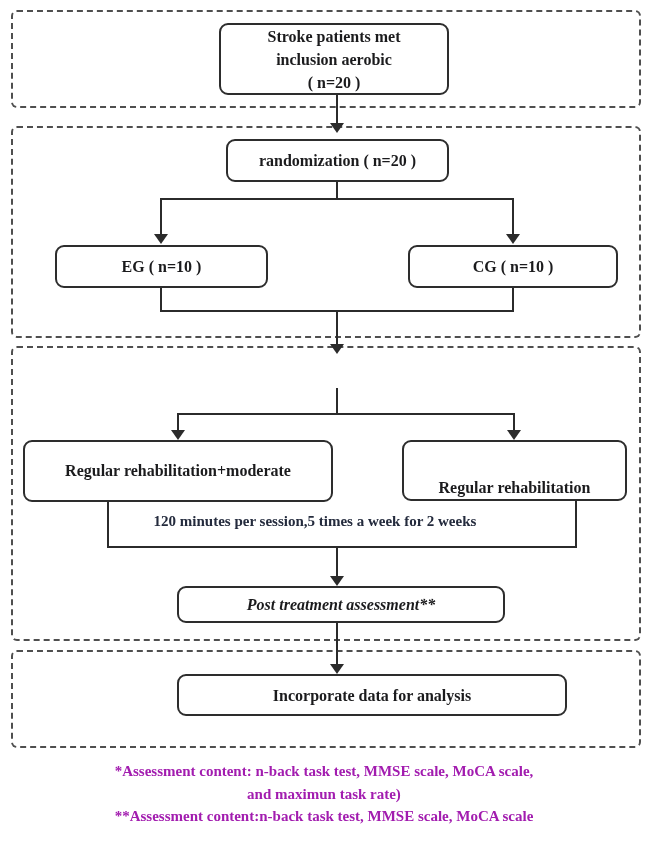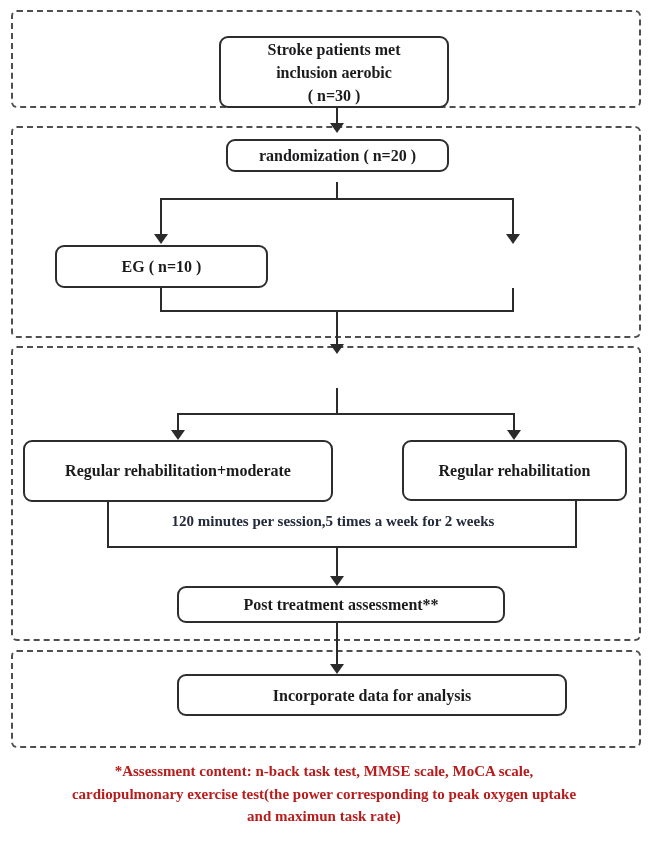--- a/index.html
+++ b/index.html
@@ -21,60 +21,63 @@
   .arrowhead{
     position:absolute;width:0;height:0;z-index:2;
     border-left:7px solid transparent;border-right:7px solid transparent;
     border-top:10px solid #2b2b2b;
   }
   .note{
     position:absolute;color:#242b3d;font-weight:bold;font-size:15px;text-align:center;z-index:3;
   }
   .footnotes{
     position:absolute;left:10px;top:760px;width:628px;text-align:center;
-    color:#b91c1c;font-weight:bold;font-size:15px;line-height:22.5px;z-index:3;
+    color:#a21caf;font-weight:bold;font-size:15px;line-height:22.5px;z-index:3;
   }
 </style>
 </head>
 <body>
 
 <div id="canvas">
 
   <div class="section" style="left:11px;top:10px;width:626px;height:94px;"></div>
   <div class="section" style="left:11px;top:126px;width:626px;height:208px;"></div>
   <div class="section" style="left:11px;top:346px;width:626px;height:291px;"></div>
   <div class="section" style="left:11px;top:650px;width:626px;height:94px;"></div>
 
-  <div class="fbox" style="left:219px;top:36px;width:230px;height:72px;">
+  <div class="fbox" style="left:219px;top:23px;width:230px;height:72px;">
     <span>Stroke patients met</span>
     <span>inclusion aerobic</span>
-    <span>( n=30 )</span>
+    <span>( n=20 )</span>
   </div>
 
-  <div class="fbox" style="left:226px;top:139px;width:223px;height:33px;">
+  <div class="fbox" style="left:226px;top:139px;width:223px;height:43px;">
     <span>randomization ( n=20 )</span>
   </div>
 
   <div class="fbox" style="left:55px;top:245px;width:213px;height:43px;">
     <span>EG ( n=10 )</span>
   </div>
 
+  <div class="fbox" style="left:408px;top:245px;width:210px;height:43px;">
+    <span>CG ( n=10 )</span>
+  </div>
 
 
   <div class="fbox" style="left:23px;top:440px;width:310px;height:62px;line-height:24px;">
     <span>Regular rehabilitation+moderate</span>
   </div>
 
-  <div class="fbox" style="left:402px;top:440px;width:225px;height:61px;">
+  <div class="fbox" style="left:402px;top:440px;width:225px;height:61px;justify-content:flex-end;">
     <span>Regular rehabilitation</span>
   </div>
 
-  <div class="note" style="left:125px;top:513px;width:416px;">120 minutes per session,5 times a week for 2 weeks</div>
+  <div class="note" style="left:107px;top:513px;width:416px;">120 minutes per session,5 times a week for 2 weeks</div>
 
-  <div class="fbox" style="left:177px;top:586px;width:328px;height:37px;">
+  <div class="fbox" style="left:177px;top:586px;width:328px;height:37px;font-style:italic;">
     <span>Post treatment assessment**</span>
   </div>
 
   <div class="fbox" style="left:177px;top:674px;width:390px;height:42px;">
     <span>Incorporate data for analysis</span>
   </div>
 
   <div class="vline" style="left:336px;top:92px;height:32px;"></div>
   <div class="arrowhead" style="left:330px;top:123px;"></div>
 
@@ -102,17 +105,17 @@
   <div class="vline" style="left:575px;top:501px;height:47px;"></div>
   <div class="hline" style="left:107px;top:546px;width:470px;"></div>
   <div class="vline" style="left:336px;top:548px;height:29px;"></div>
   <div class="arrowhead" style="left:330px;top:576px;"></div>
 
   <div class="vline" style="left:336px;top:623px;height:43px;"></div>
   <div class="arrowhead" style="left:330px;top:664px;"></div>
 
   <div class="footnotes">
     <div>*Assessment content: n-back task test, MMSE scale, MoCA scale,</div>
-    <div>cardiopulmonary exercise test(the power corresponding to peak oxygen uptake</div>
     <div>and maximun task rate)</div>
+    <div>**Assessment content:n-back task test, MMSE scale, MoCA scale</div>
   </div>
 
 </div>
 
 </body></html>

